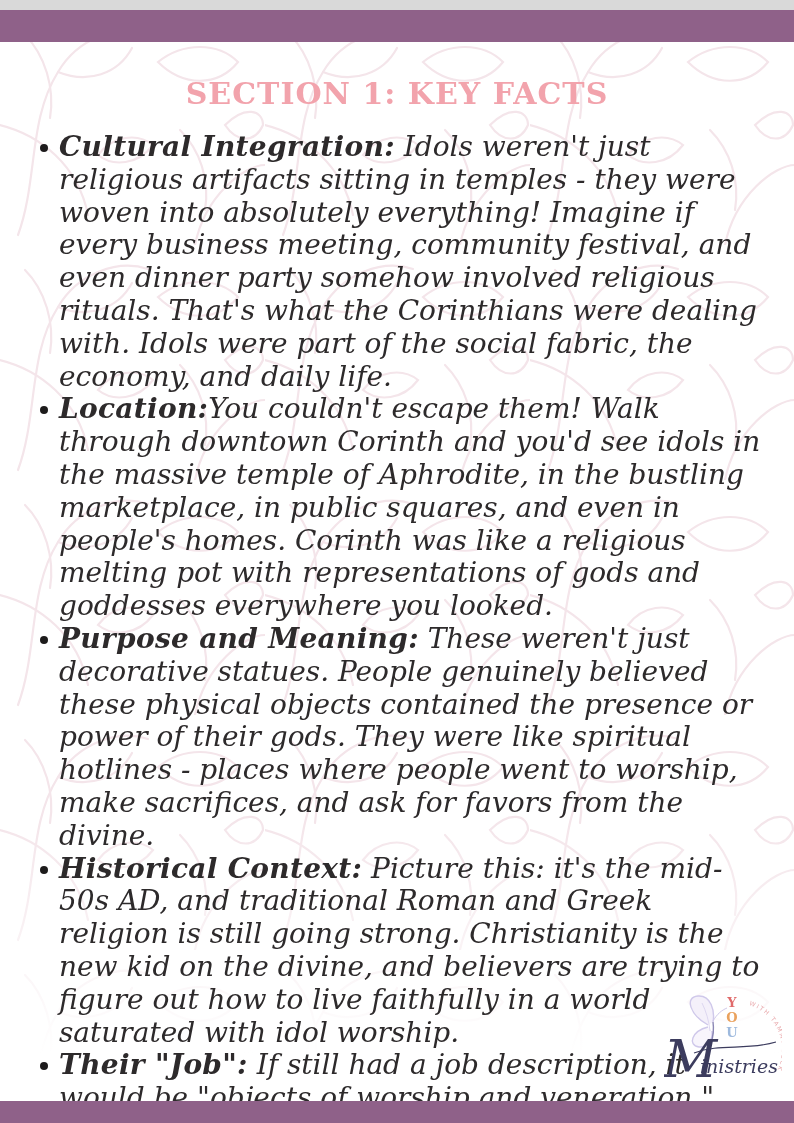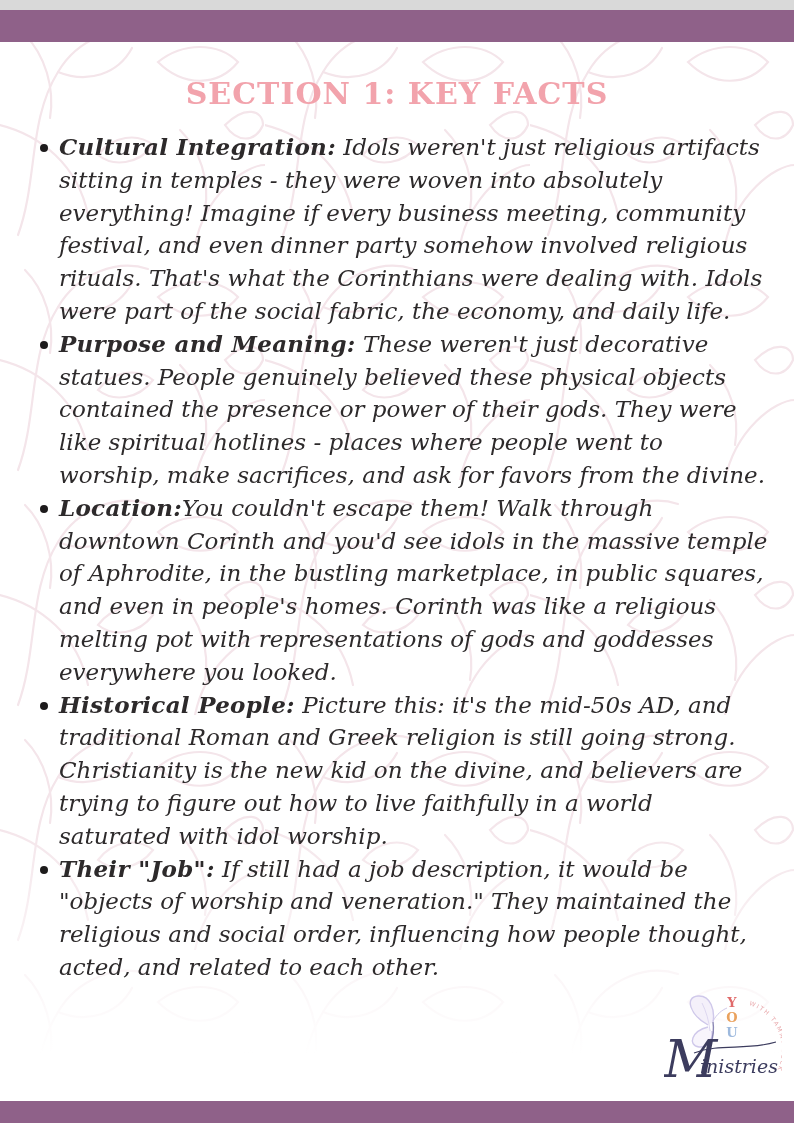--- a/index.html
+++ b/index.html
@@ -52,21 +52,21 @@
   .dot {
     flex: 0 0 auto;
     width: 8px;
     height: 8px;
     border-radius: 50%;
     background: #1d1b1c;
     margin: 13px 11px 0 0;
   }
   .fact-text {
     margin: 0;
-    font-size: 23px;
+    font-size: 28px;
     line-height: 32.8px;
   }
   .fact-label {
     font-weight: 700;
     letter-spacing: 0.3px;
   }
   .logo {
     position: absolute;
     right: 12px;
     bottom: 40px;
@@ -108,29 +108,29 @@
   <div class="content">
     <h1 class="title">SECTION 1: KEY FACTS</h1>
 
     <ul class="facts">
       <li class="fact">
         <span class="dot"></span>
         <p class="fact-text"><strong class="fact-label">Cultural Integration:</strong><span> Idols weren't just religious artifacts sitting in temples - they were woven into absolutely everything! Imagine if every business meeting, community festival, and even dinner party somehow involved religious rituals. That's what the Corinthians were dealing with. Idols were part of the social fabric, the economy, and daily life.</span></p>
       </li>
       <li class="fact">
         <span class="dot"></span>
+        <p class="fact-text"><strong class="fact-label">Location:</strong><span>You couldn't escape them! Walk through downtown Corinth and you'd see idols in the massive temple of Aphrodite, in the bustling marketplace, in public squares, and even in people's homes. Corinth was like a religious melting pot with representations of gods and goddesses everywhere you looked.</span></p>
+      </li>
+      <li class="fact">
+        <span class="dot"></span>
         <p class="fact-text"><strong class="fact-label">Purpose and Meaning:</strong><span> These weren't just decorative statues. People genuinely believed these physical objects contained the presence or power of their gods. They were like spiritual hotlines - places where people went to worship, make sacrifices, and ask for favors from the divine.</span></p>
       </li>
       <li class="fact">
         <span class="dot"></span>
-        <p class="fact-text"><strong class="fact-label">Location:</strong><span>You couldn't escape them! Walk through downtown Corinth and you'd see idols in the massive temple of Aphrodite, in the bustling marketplace, in public squares, and even in people's homes. Corinth was like a religious melting pot with representations of gods and goddesses everywhere you looked.</span></p>
-      </li>
-      <li class="fact">
-        <span class="dot"></span>
-        <p class="fact-text"><strong class="fact-label">Historical People:</strong><span> Picture this: it's the mid-50s AD, and traditional Roman and Greek religion is still going strong. Christianity is the new kid on the divine, and believers are trying to figure out how to live faithfully in a world saturated with idol worship.</span></p>
+        <p class="fact-text"><strong class="fact-label">Historical Context:</strong><span> Picture this: it's the mid-50s AD, and traditional Roman and Greek religion is still going strong. Christianity is the new kid on the divine, and believers are trying to figure out how to live faithfully in a world saturated with idol worship.</span></p>
       </li>
       <li class="fact">
         <span class="dot"></span>
         <p class="fact-text"><strong class="fact-label">Their "Job":</strong><span> If still had a job description, it would be "objects of worship and veneration." They maintained the religious and social order, influencing how people thought, acted, and related to each other.</span></p>
       </li>
     </ul>
   </div>
 
   <div class="logo">
     <svg width="118" height="100" viewBox="0 0 118 100" aria-hidden="true">

